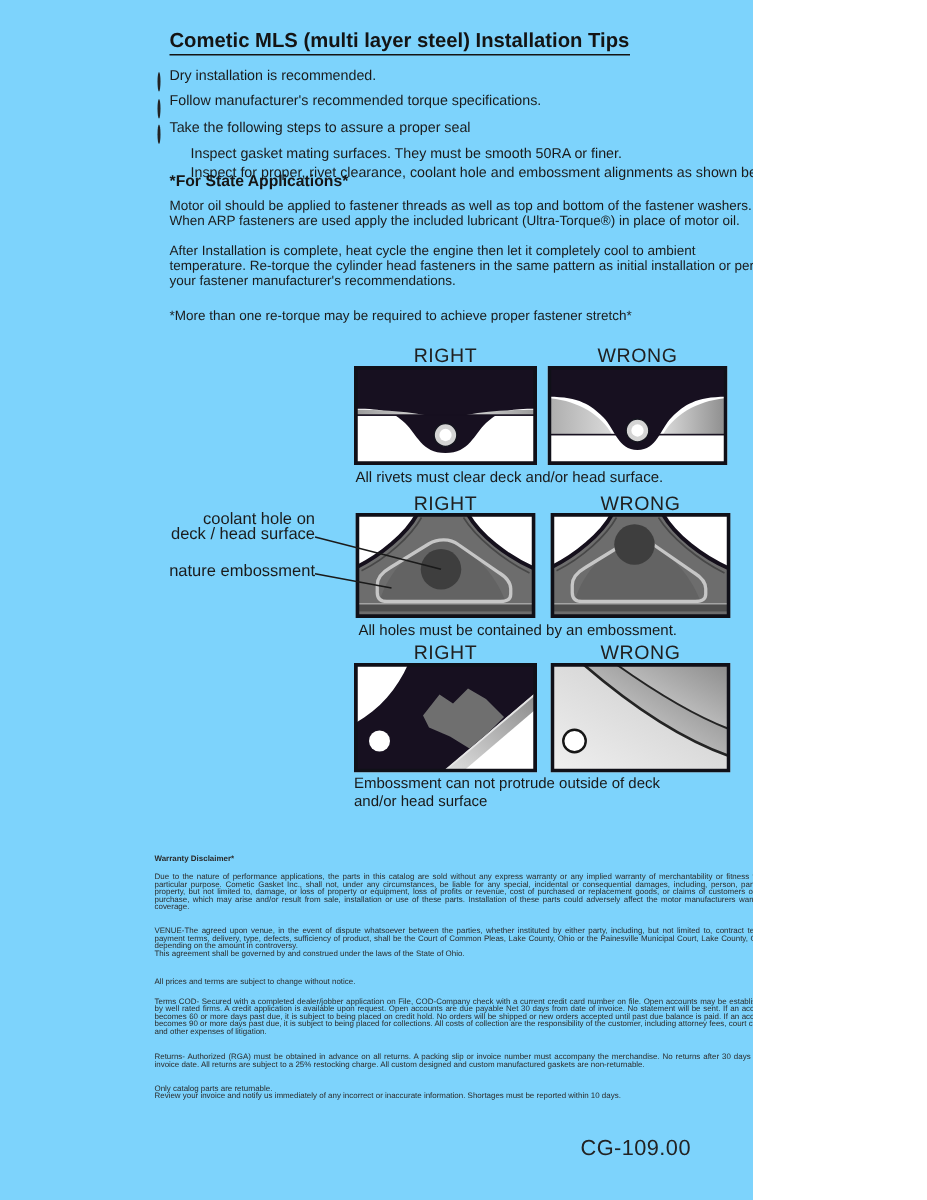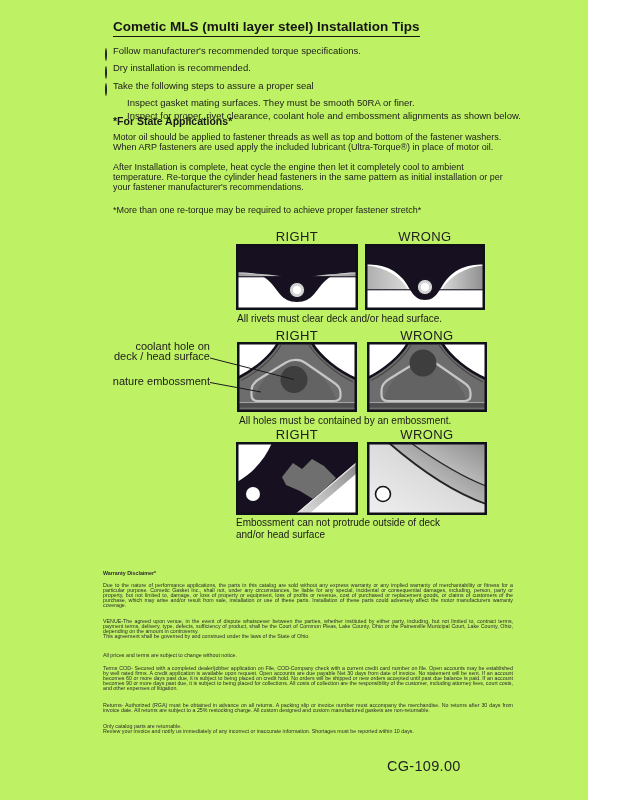--- a/index.html
+++ b/index.html
@@ -1,17 +1,17 @@
 <!DOCTYPE html>
 <html><head>
 <meta charset="utf-8">
 <style>
   html,body { margin:0; padding:0; background:#ffffff; }
   .page {
-    position:relative; width:588px; height:800px; background:#bef264;
+    position:relative; width:502px; height:800px; background:#7dd3fc;
     font-family:"Liberation Sans", sans-serif; color:#1c1c1c; overflow:hidden;
   }
   
   .title { position:absolute; left:113px; top:19px; font-size:13.5px; font-weight:bold; color:#141414; }
   .title .u { display:inline-block; border-bottom:1.6px solid #141414; padding-bottom:1.5px; }
 
   .bullets { position:absolute; left:105px; top:45px; width:490px; font-size:9.5px; line-height:12.9px; color:#1b1b1b; }
   .b-row { display:flex; }
   .b-row.sub { padding-left:14px; }
   .b-glyph { width:8px; flex:0 0 8px; padding-top:4.4px; }
@@ -48,25 +48,25 @@
 
 <div class="page">
 
   <div class="title">
     <span class="u">Cometic MLS (multi layer steel) Installation Tips</span>
   </div>
 
   <div class="bullets">
     <div class="b-row">
       <span class="b-glyph"><span class="o-circle"></span></span>
-      <span>Follow manufacturer's recommended torque specifications.</span>
+      <span>Dry installation is recommended.</span>
     </div>
     <div class="b-row">
       <span class="b-glyph"><span class="o-circle"></span></span>
-      <span>Dry installation is recommended.</span>
+      <span>Follow manufacturer's recommended torque specifications.</span>
     </div>
     <div class="b-row">
       <span class="b-glyph"><span class="o-circle"></span></span>
       <span>Take the following steps to assure a proper seal</span>
     </div>
     <div class="b-row sub">
       <span class="b-glyph"><span class="f-circle"></span></span>
       <span>Inspect gasket mating surfaces.  They must be smooth 50RA or finer.</span>
     </div>
     <div class="b-row sub">

